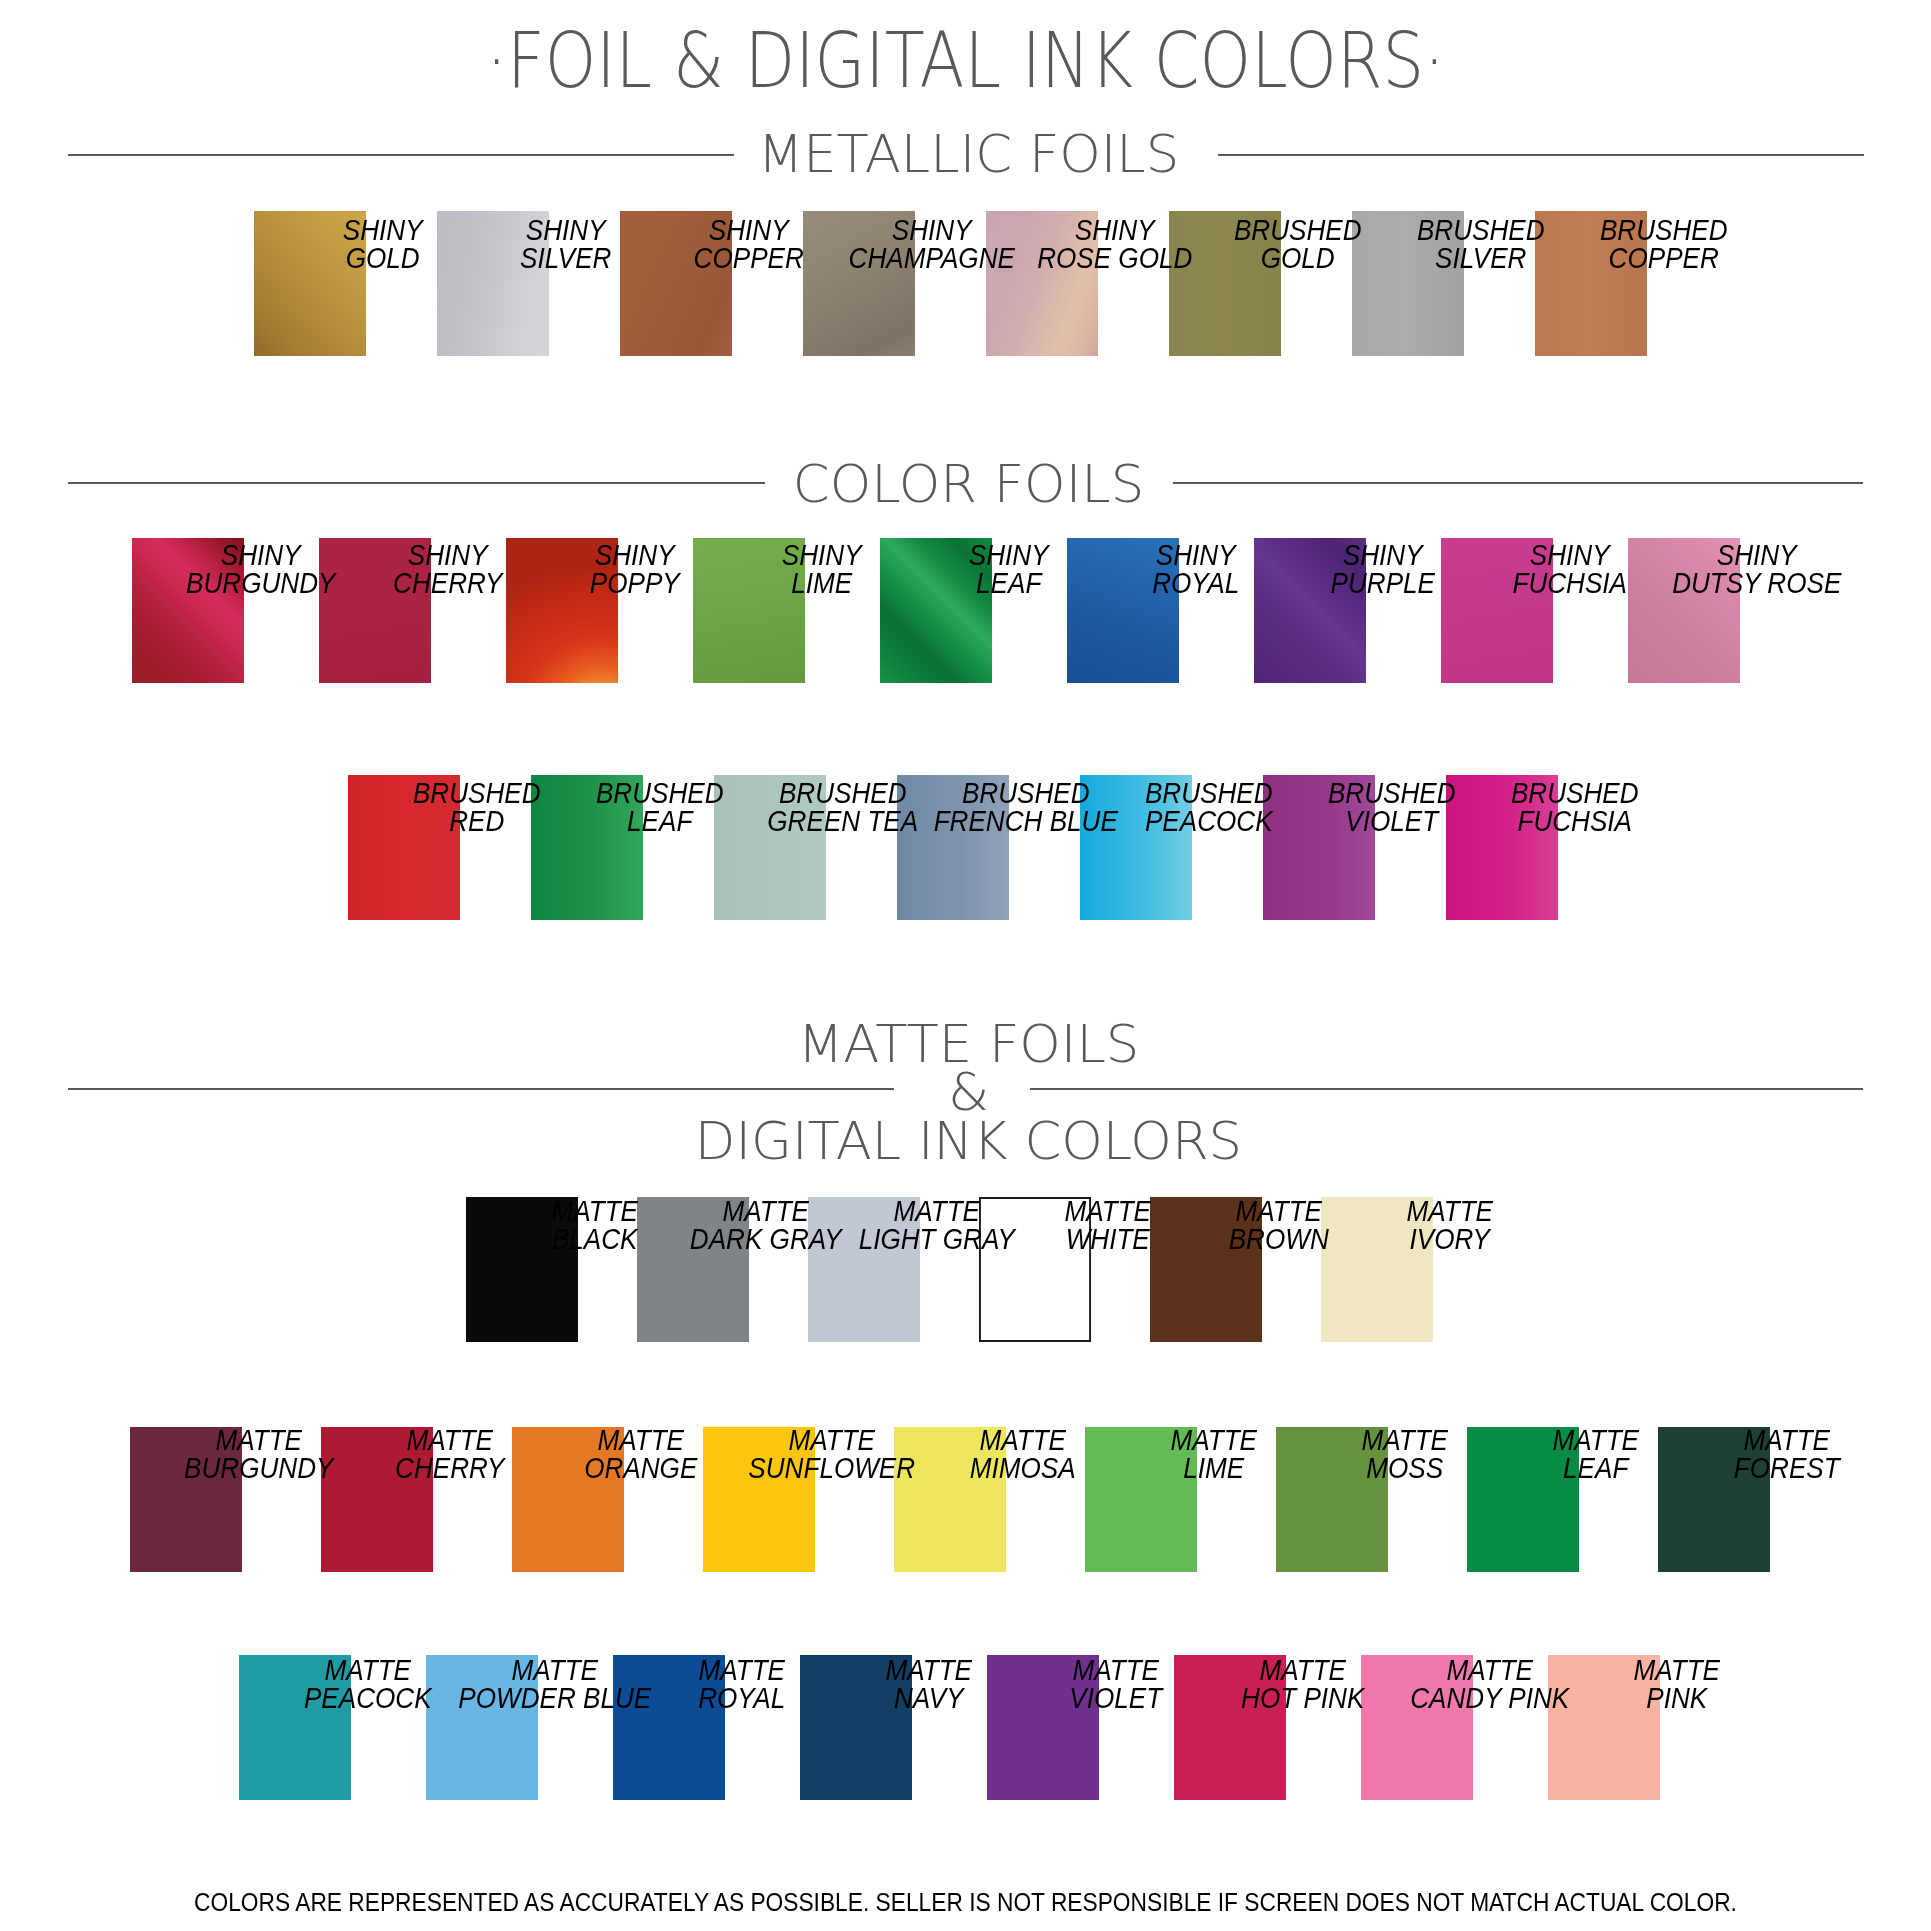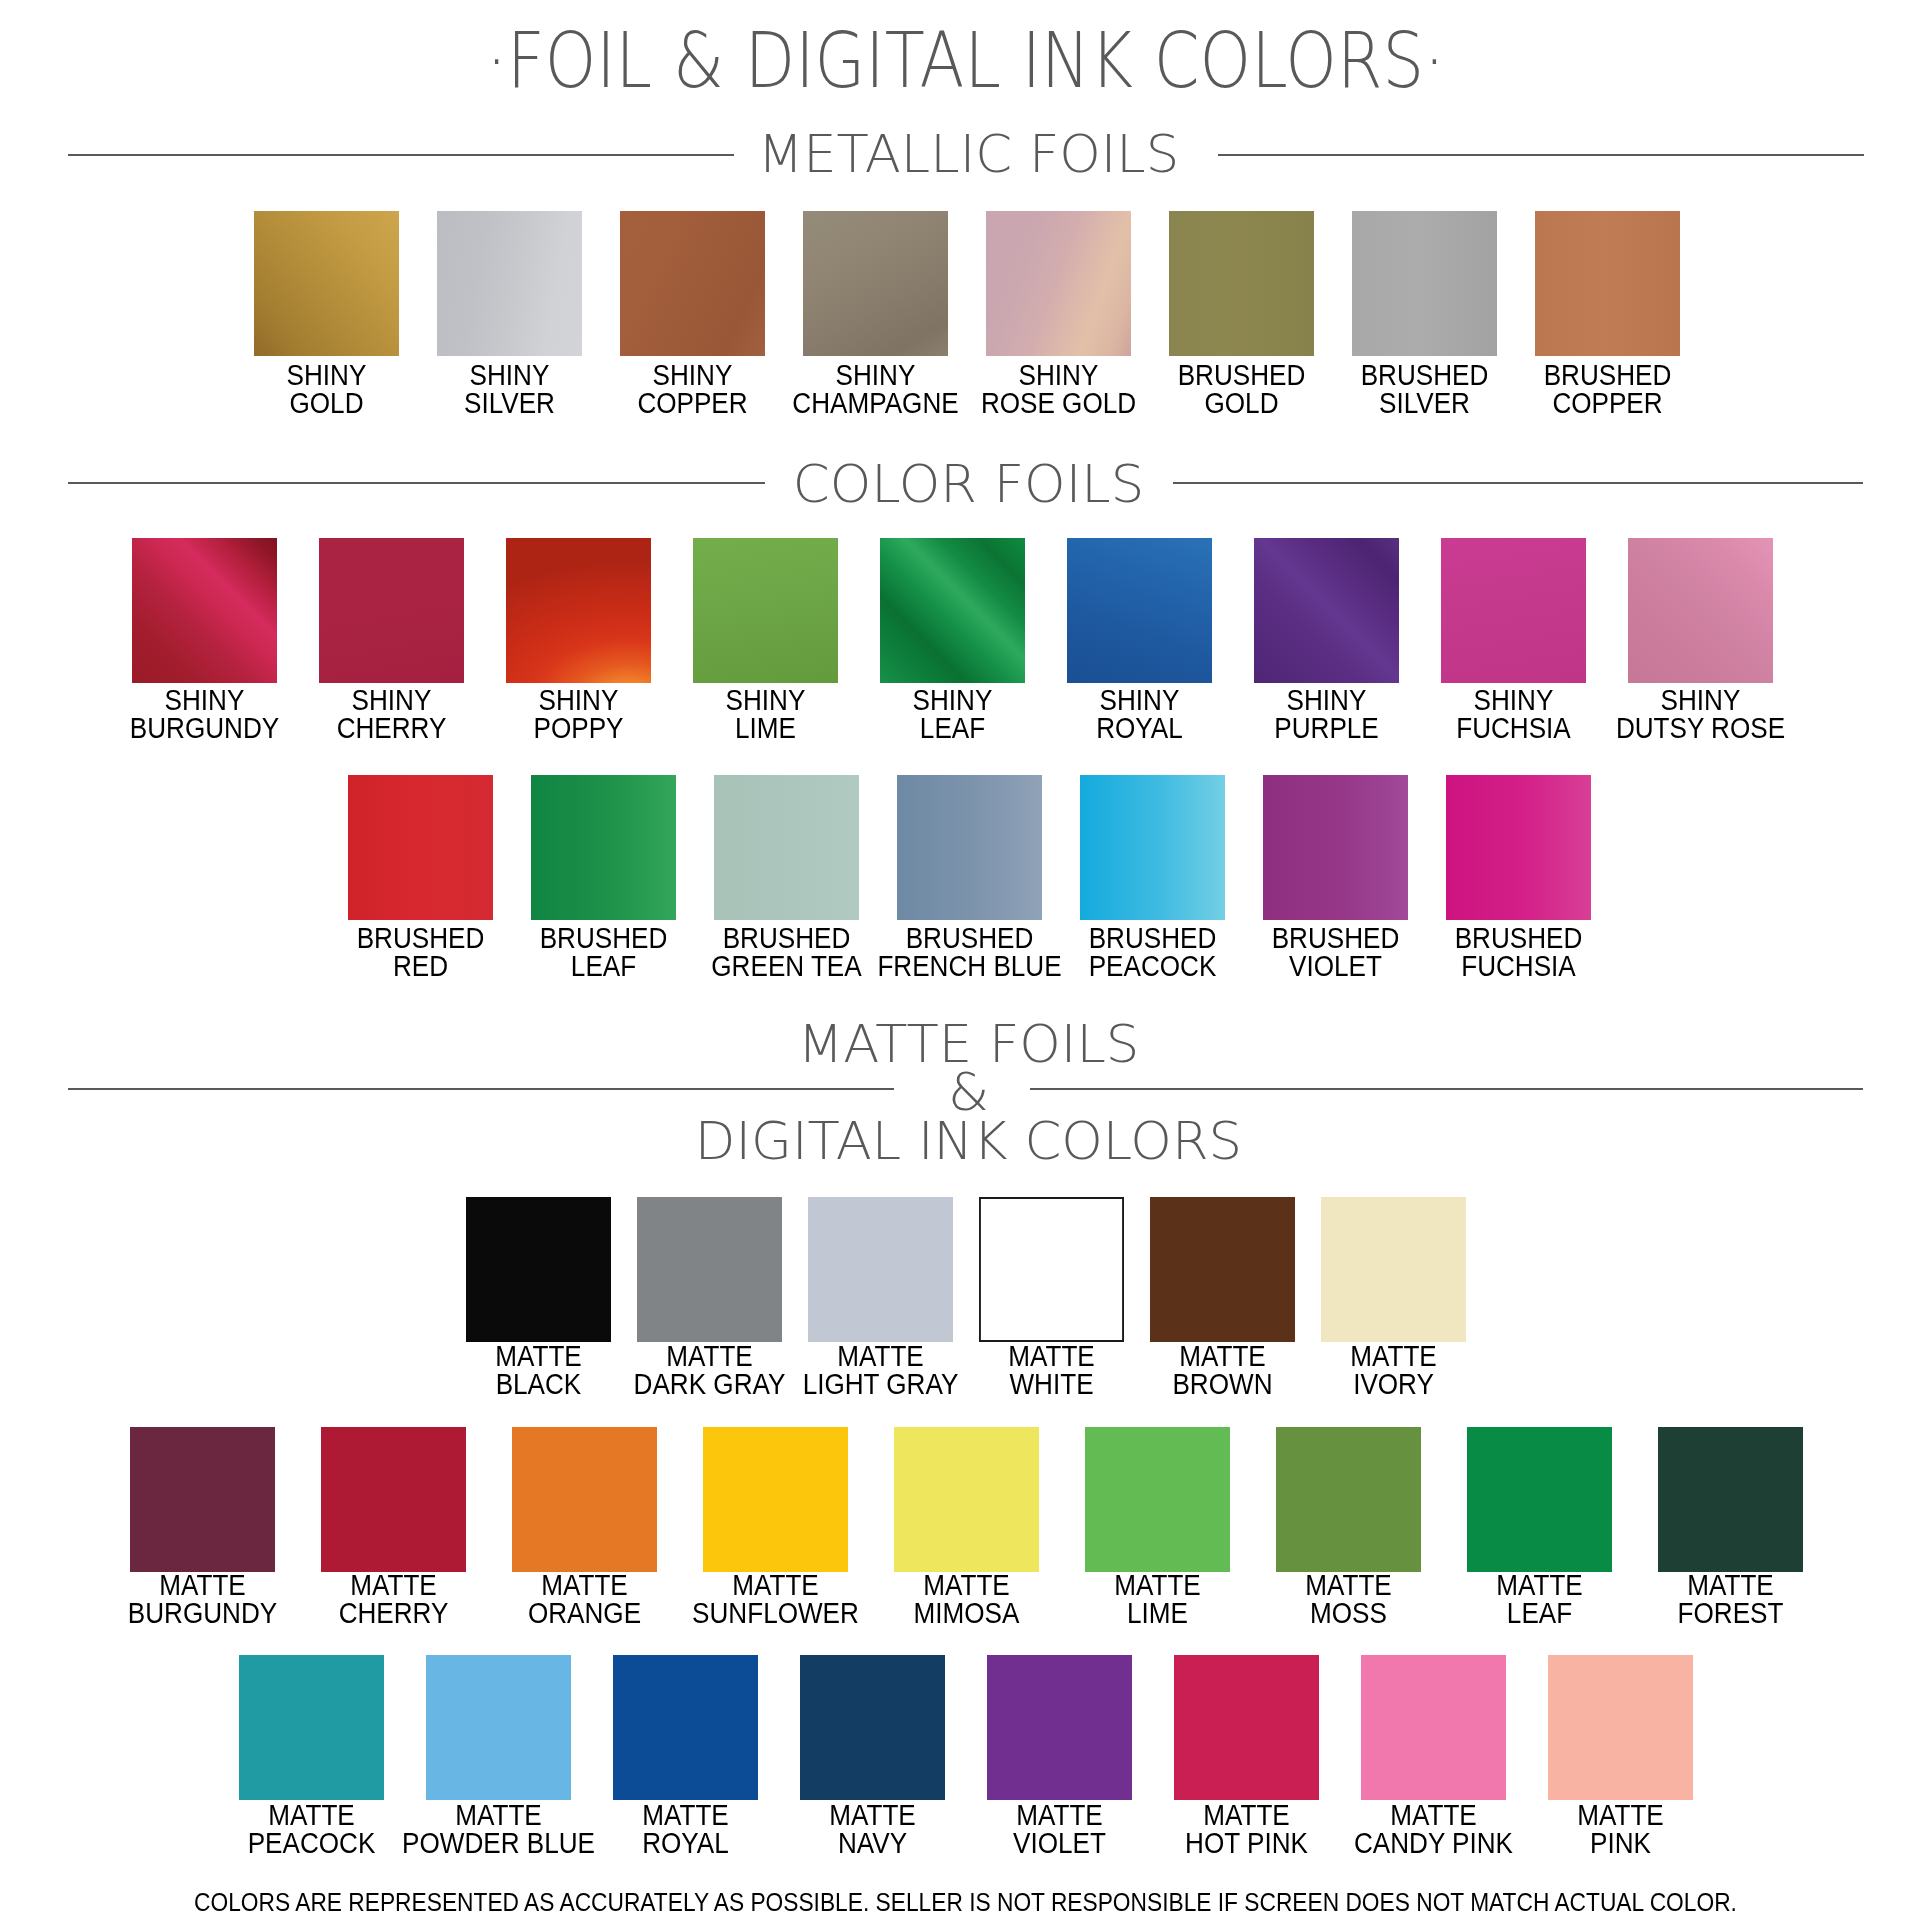--- a/index.html
+++ b/index.html
@@ -13,21 +13,21 @@
          color:#58595b;font-size:76px;font-weight:200;line-height:76px;
          transform:scaleX(0.862);transform-origin:50% 0;}
 
   .sect-head{position:absolute;left:2.9px;width:1931px;text-align:center;
              color:#58595b;font-size:51px;font-weight:200;line-height:51px;
              transform:scaleX(1.035);transform-origin:50% 0;}
 
   .rule{position:absolute;height:1.9px;background:#58595b;}
 
   .row{position:absolute;display:flex;align-items:flex-start;}
-  .cell{display:flex;flex-direction:column;width:145px;flex:0 0 145px;}
+  .cell{display:flex;flex-direction:row;width:145px;flex:0 0 145px;font-style:italic;}
   .sw{width:145px;height:145px;}
   .lb{margin-top:var(--lbgap,4.8px);font-family:"Liberation Sans",sans-serif;font-weight:400;
       font-size:29px;line-height:28px;color:#000;text-align:center;
       white-space:pre;transform:scaleX(0.90);width:483px;margin-left:-169px;margin-right:-169px;}
 
   .footer{position:absolute;left:0;width:1931px;text-align:center;
           font-family:"Liberation Sans",sans-serif;font-weight:400;
           font-size:26px;color:#000;line-height:26px;
           transform:scaleX(0.875);transform-origin:50% 0;}
 </style>

